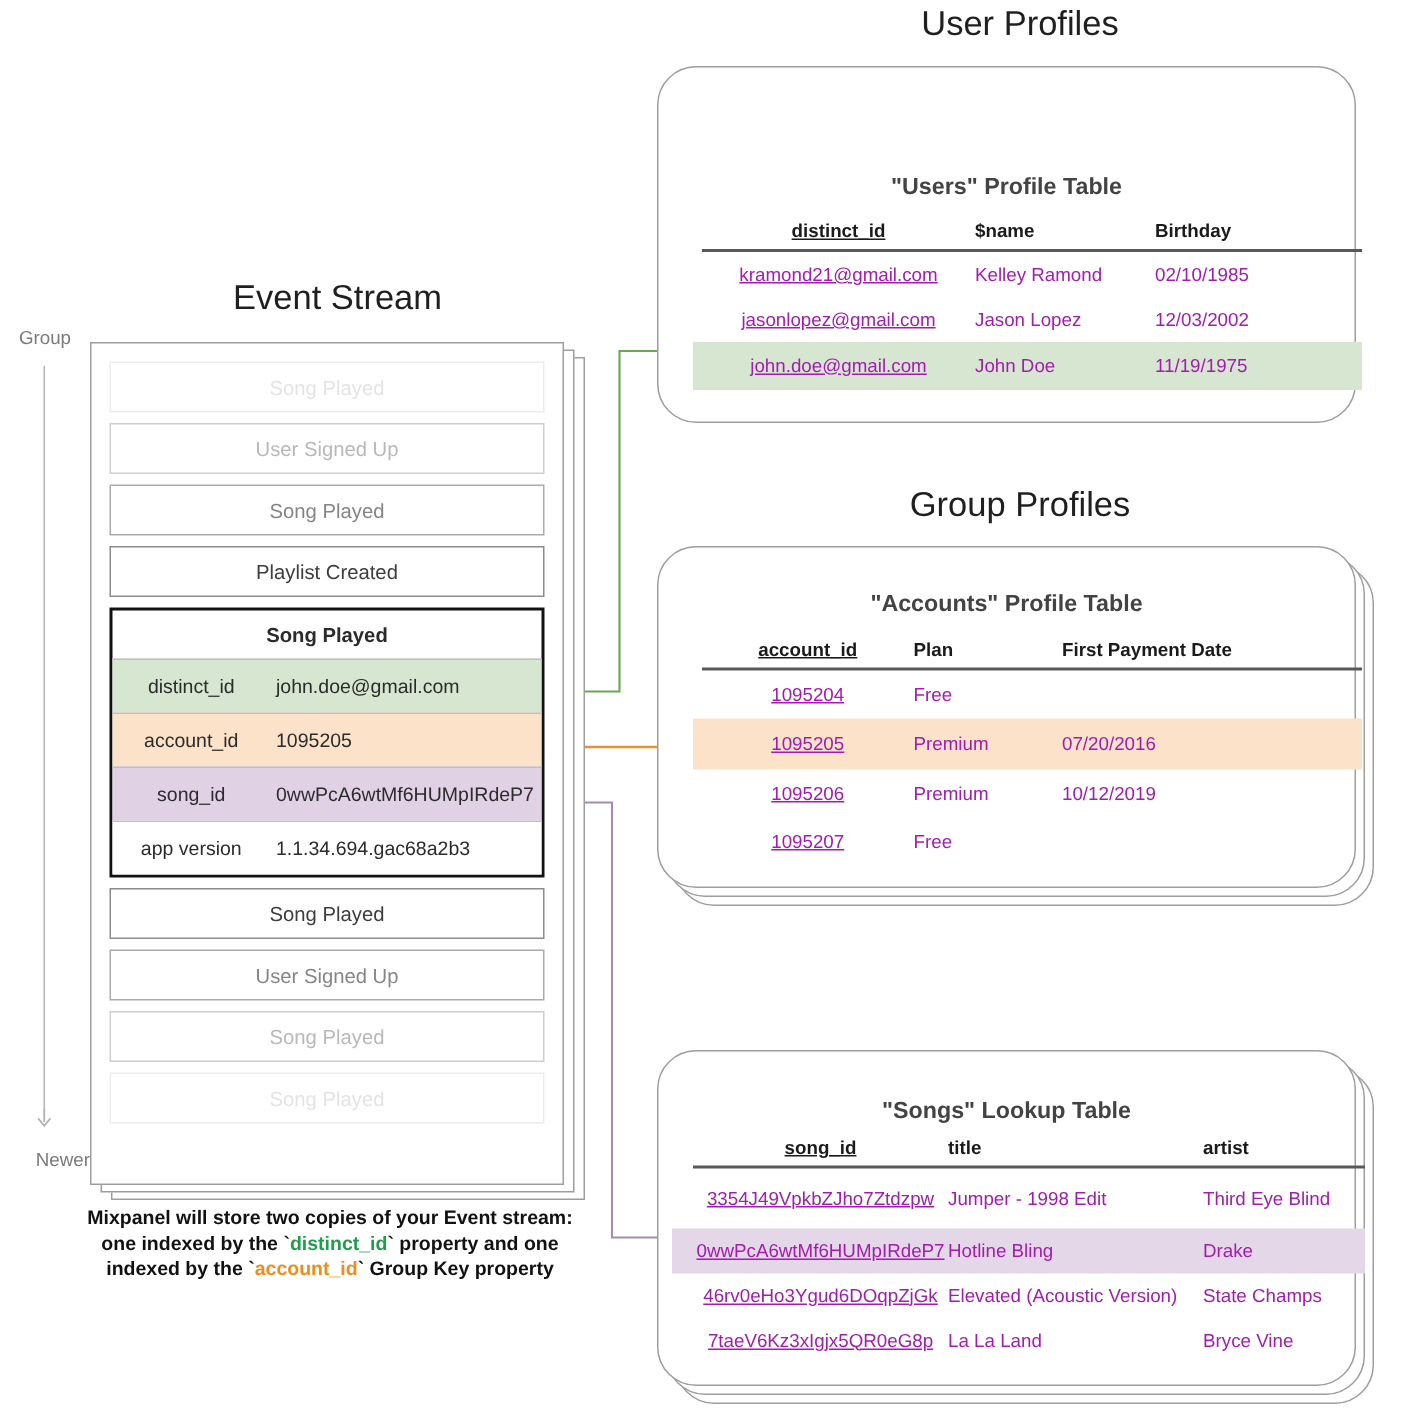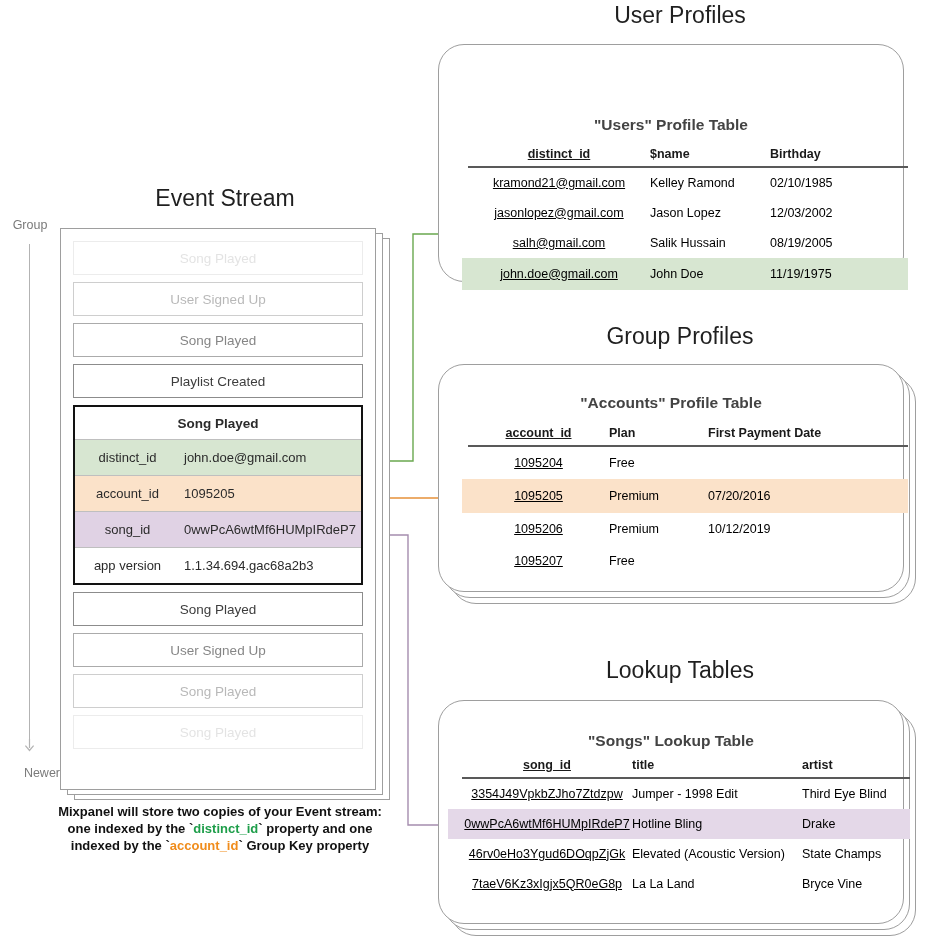--- a/index.html
+++ b/index.html
@@ -98,21 +98,21 @@
     border: 1.6px solid #9e9e9e; border-radius: 26px;
   }
 
   .tbl-title {
     position: absolute; left: 0; width: 100%;
     text-align: center; font-size: 15.5px; font-weight: bold; color: #434343;
   }
   .tbl { position: absolute; }
   .th-row { display: flex; font-size: 12.5px; font-weight: bold; color: #1a1a1a; }
   .hrule { height: 1.6px; background: #595959; margin-top: 5px; }
-  .tr { display: flex; align-items: center; font-size: 12.5px; color: #000000; }
+  .tr { display: flex; align-items: center; font-size: 12.5px; color: #a21caf; }
   .td { overflow: hidden; white-space: nowrap; }
   .u { text-decoration: underline; }
   .ctr { text-align: center; }
   .hl-green  { background: #d7e6d1; }
   .hl-orange { background: #fbe2c9; }
   .hl-purple { background: #e4d8e8; }
 
   svg.conn { position: absolute; left: 0; top: 0; overflow: visible; pointer-events: none; }
 </style>
 </head>
@@ -237,25 +237,20 @@
       <div class="tr" style="height:30px;">
         <div class="td ctr u" style="width:182px;">kramond21@gmail.com</div>
         <div class="td" style="width:120px;">Kelley Ramond</div>
         <div class="td" style="width:130px;">02/10/1985</div>
       </div>
       <div class="tr" style="height:30px;">
         <div class="td ctr u" style="width:182px;text-align:center;">jasonlopez@gmail.com</div>
         <div class="td" style="width:120px;">Jason Lopez</div>
         <div class="td" style="width:130px;">12/03/2002</div>
       </div>
-      <div class="tr" style="height:30px;">
-        <div class="td ctr u" style="width:182px;">salh@gmail.com</div>
-        <div class="td" style="width:120px;">Salik Hussain</div>
-        <div class="td" style="width:130px;">08/19/2005</div>
-      </div>
       <div class="tr hl-green" style="height:32px; margin-left:-6px; padding-left:6px; width:446px;">
         <div class="td ctr u" style="width:182px;">john.doe@gmail.com</div>
         <div class="td" style="width:120px;">John Doe</div>
         <div class="td" style="width:130px;">11/19/1975</div>
       </div>
     </div>
   </div>
 
   <div class="section-title" style="left:430px; top:323px; width:500px;">Group Profiles</div>
 
@@ -290,38 +285,37 @@
         <div class="td" style="width:190px;">10/12/2019</div>
       </div>
       <div class="tr" style="height:32px;">
         <div class="td ctr u" style="width:141px;">1095207</div>
         <div class="td" style="width:99px;">Free</div>
         <div class="td" style="width:190px;"></div>
       </div>
     </div>
   </div>
 
-  <div class="section-title" style="left:430px; top:657px; width:500px;">Lookup Tables</div>
 
   <div class="card-stack" style="left:438px; top:700px; width:500px; height:248px;">
     <div class="rcard" style="left:12px; top:12px; width:466px; height:224px;"></div>
     <div class="rcard" style="left:6px; top:6px; width:466px; height:224px;"></div>
     <div class="rcard" style="left:0; top:0; width:466px; height:224px;"></div>
 
     <div class="tbl-title" style="top:32px; width:466px;">"Songs" Lookup Table</div>
 
     <div class="tbl" style="left:24px; top:58px; width:448px;">
       <div class="th-row">
         <div class="td ctr u" style="width:170px;">song_id</div>
         <div class="td" style="width:170px;">title</div>
         <div class="td" style="width:108px;">artist</div>
       </div>
       <div class="hrule" style="width:448px;"></div>
 
-      <div class="tr" style="height:30px;">
+      <div class="tr" style="height:40px;">
         <div class="td ctr u" style="width:170px;">3354J49VpkbZJho7Ztdzpw</div>
         <div class="td" style="width:170px;">Jumper - 1998 Edit</div>
         <div class="td" style="width:108px;">Third Eye Blind</div>
       </div>
       <div class="tr hl-purple" style="height:30px; margin-left:-14px; padding-left:14px; width:462px;">
         <div class="td ctr u" style="width:170px;">0wwPcA6wtMf6HUMpIRdeP7</div>
         <div class="td" style="width:170px;">Hotline Bling</div>
         <div class="td" style="width:108px;">Drake</div>
       </div>
       <div class="tr" style="height:30px;">

